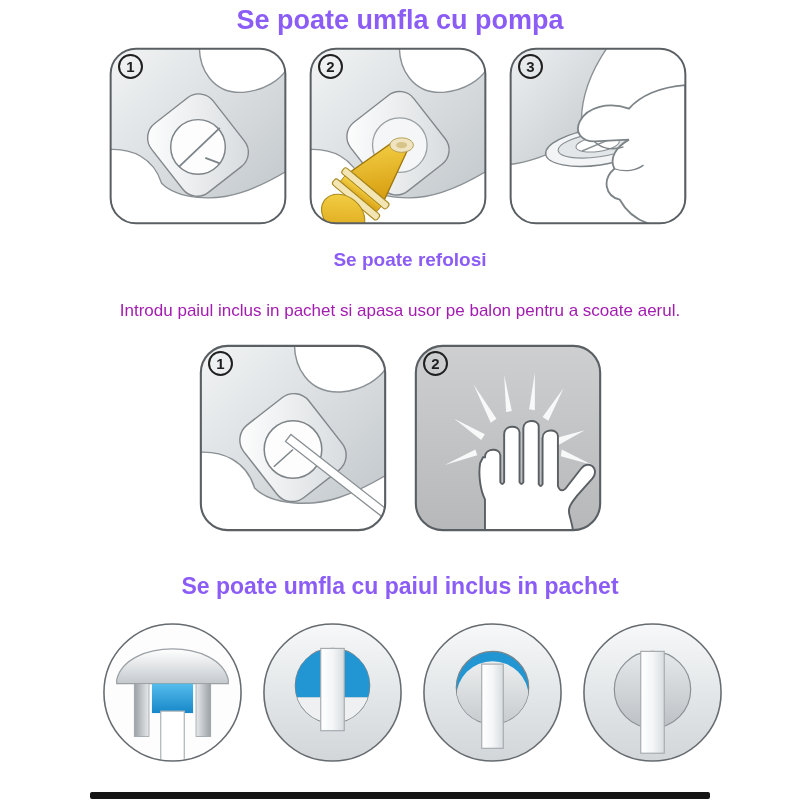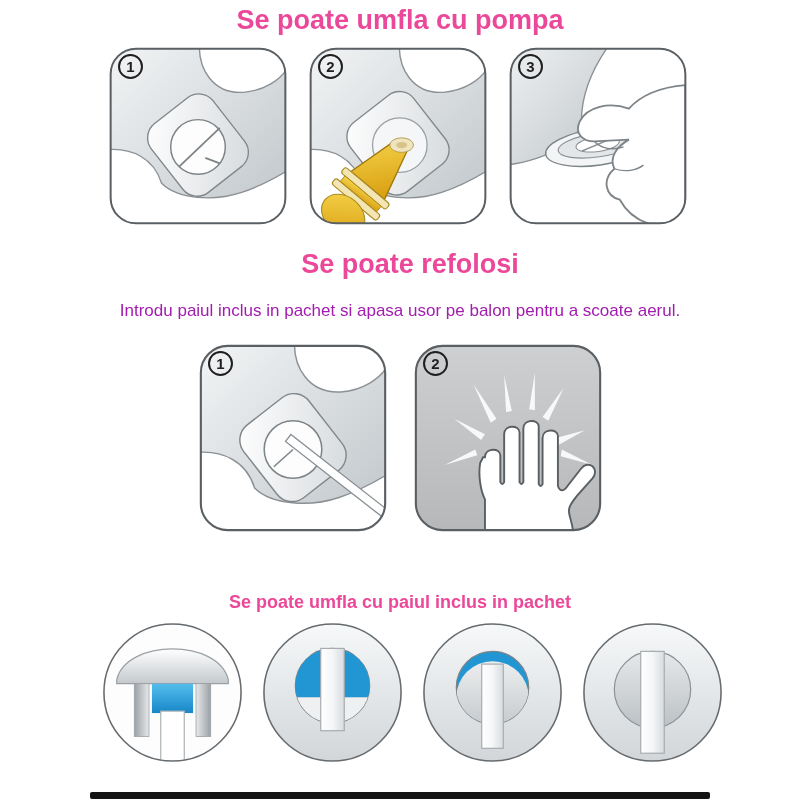--- a/index.html
+++ b/index.html
@@ -1,21 +1,21 @@
 <!DOCTYPE html>
 <html><head>
 <meta charset="utf-8">
 <style>
   html,body{margin:0;padding:0;background:#fff;}
   .page{position:relative;width:800px;height:800px;background:#fff;overflow:hidden;
         font-family:"Liberation Sans",sans-serif;color:#111;}
-  .title{position:absolute;left:0;right:0;text-align:center;font-weight:bold;color:#ec4899;}
+  .title{position:absolute;left:0;right:0;text-align:center;font-weight:bold;color:#8b5cf6;}
   .title-1{top:5px;font-size:27px;}
-  .title-2{top:249px;font-size:27px;margin-left:20px;}
-  .title-3{top:592px;font-size:18px;}
+  .title-2{top:249px;font-size:19px;margin-left:20px;}
+  .title-3{top:573px;font-size:23px;}
   .subtitle{position:absolute;top:301px;left:0;right:0;text-align:center;
             font-size:17px;color:#a21caf;font-weight:normal;}
   .row-1{position:absolute;top:45px;left:107px;display:flex;gap:18px;}
   .row-2{position:absolute;top:342px;left:197px;display:flex;gap:23px;}
   .row-3{position:absolute;top:621px;left:101px;display:flex;gap:17px;}
   .panel{position:relative;width:182px;height:182px;}
   .panel-lg{position:relative;width:192px;height:192px;}
   .panel svg,.panel-lg svg{width:100%;height:100%;display:block;}
   .badge{position:absolute;top:9px;left:11px;width:25px;height:25px;
          border:2px solid #1f1f1f;border-radius:50%;box-sizing:border-box;

